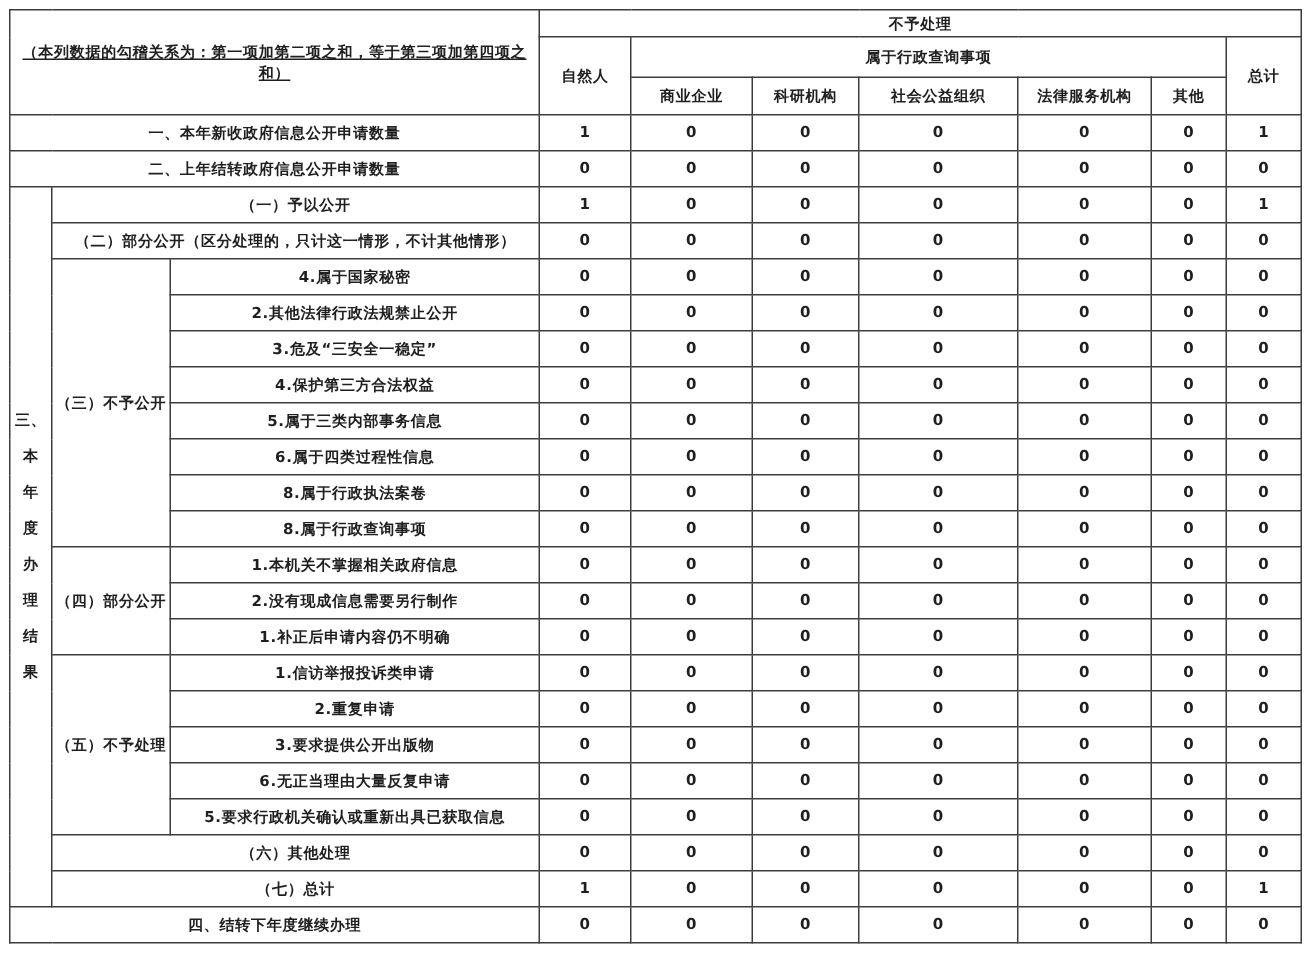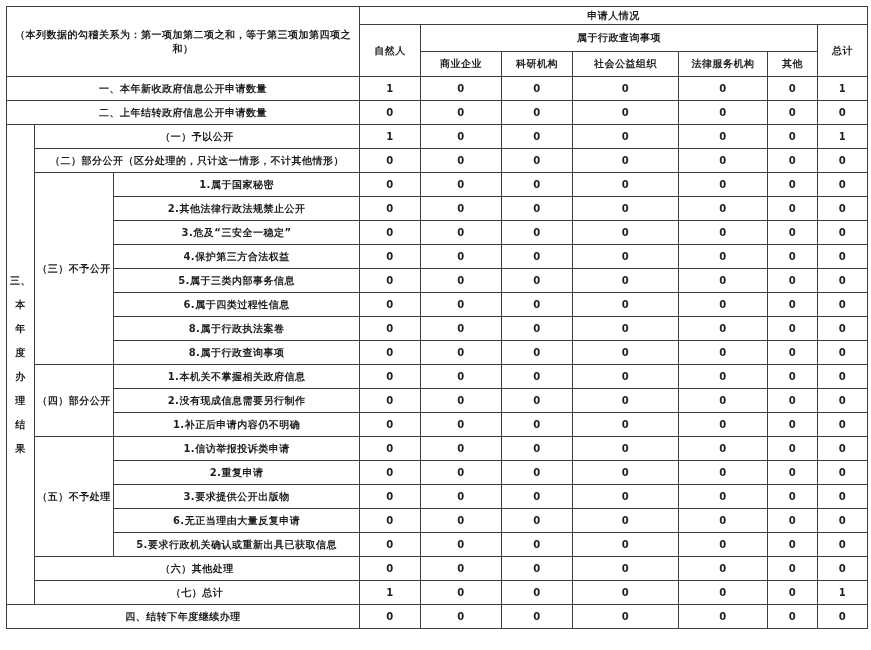--- a/index.html
+++ b/index.html
@@ -25,21 +25,21 @@
     text-align: center;
     vertical-align: middle;
     padding: 0 2px;
     overflow: hidden;
     letter-spacing: 0.5px;
   }
   tr.h1 { height: 18px; }
   tr.h2 { height: 27px; }
   tr.h3 { height: 25px; padding-left: 24px; }
   tr.datarow { height: 24px; }
-  td.note { padding: 0 8px; letter-spacing: 0.5px; }
+  td.note { padding: 0 8px; letter-spacing: 0.5px; text-decoration: underline; }
   td.leftlab { text-align: left; padding-left: 7px; }
   td.itemlab { text-align: left; padding-left: 6px; }
   td.vert {
     white-space: pre-line;
     line-height: 24px;
     padding: 0;
     letter-spacing: 0;
   }
 </style>
 </head>
@@ -55,21 +55,21 @@
       <col style="width:71px">
     <col style="width:106px">
       <col style="width:89px">
       <col style="width:50px">
     <col style="width:50px">
   </colgroup>
 
   <tbody>
       <tr class="h1">
     <td class="note" colspan="3" rowspan="3">（本列数据的勾稽关系为：第一项加第二项之和，等于第三项加第四项之和）</td>
-    <td colspan="7">申请人情况</td>
+    <td colspan="7">不予处理</td>
   </tr>
   <tr class="h2">
     <td rowspan="2">自然人</td>
     <td colspan="5">属于行政查询事项</td>
     <td rowspan="2">总计</td>
   </tr>
   <tr class="h3">
     <td>商业企业</td>
     <td>科研机构</td>
     <td>社会公益组织</td>
@@ -120,21 +120,21 @@
   <td class="val">0</td>
         <td class="val">0</td>
         <td class="val">0</td>
         <td class="val">0</td>
         <td class="val">0</td>
         <td class="val">0</td>
         <td class="val">0</td>
       </tr>
   <tr class="datarow">
     <td rowspan="8">（三）不予公开</td>
-    <td class="itemlab">1.属于国家秘密</td>
+    <td class="itemlab">4.属于国家秘密</td>
   <td class="val">0</td>
         <td class="val">0</td>
         <td class="val">0</td>
         <td class="val">0</td>
         <td class="val">0</td>
         <td class="val">0</td>
         <td class="val">0</td>
       </tr>
   <tr class="datarow">
         <td class="itemlab">2.其他法律行政法规禁止公开</td>

